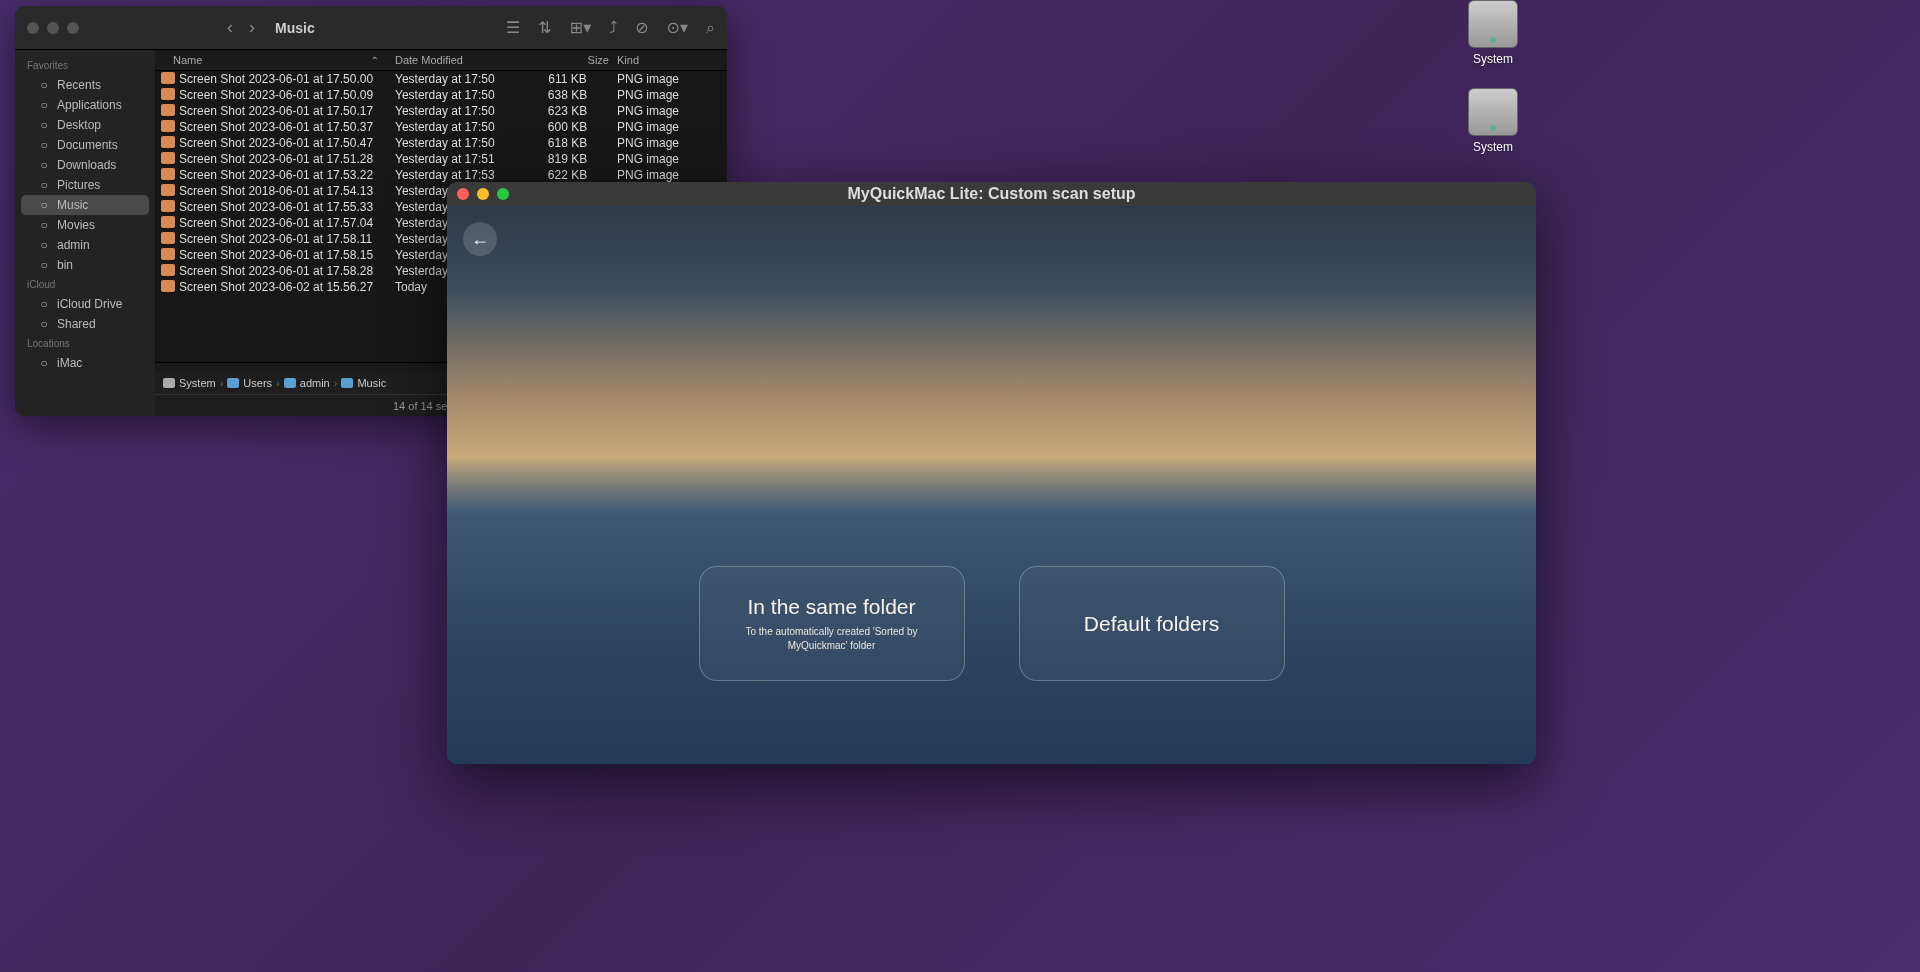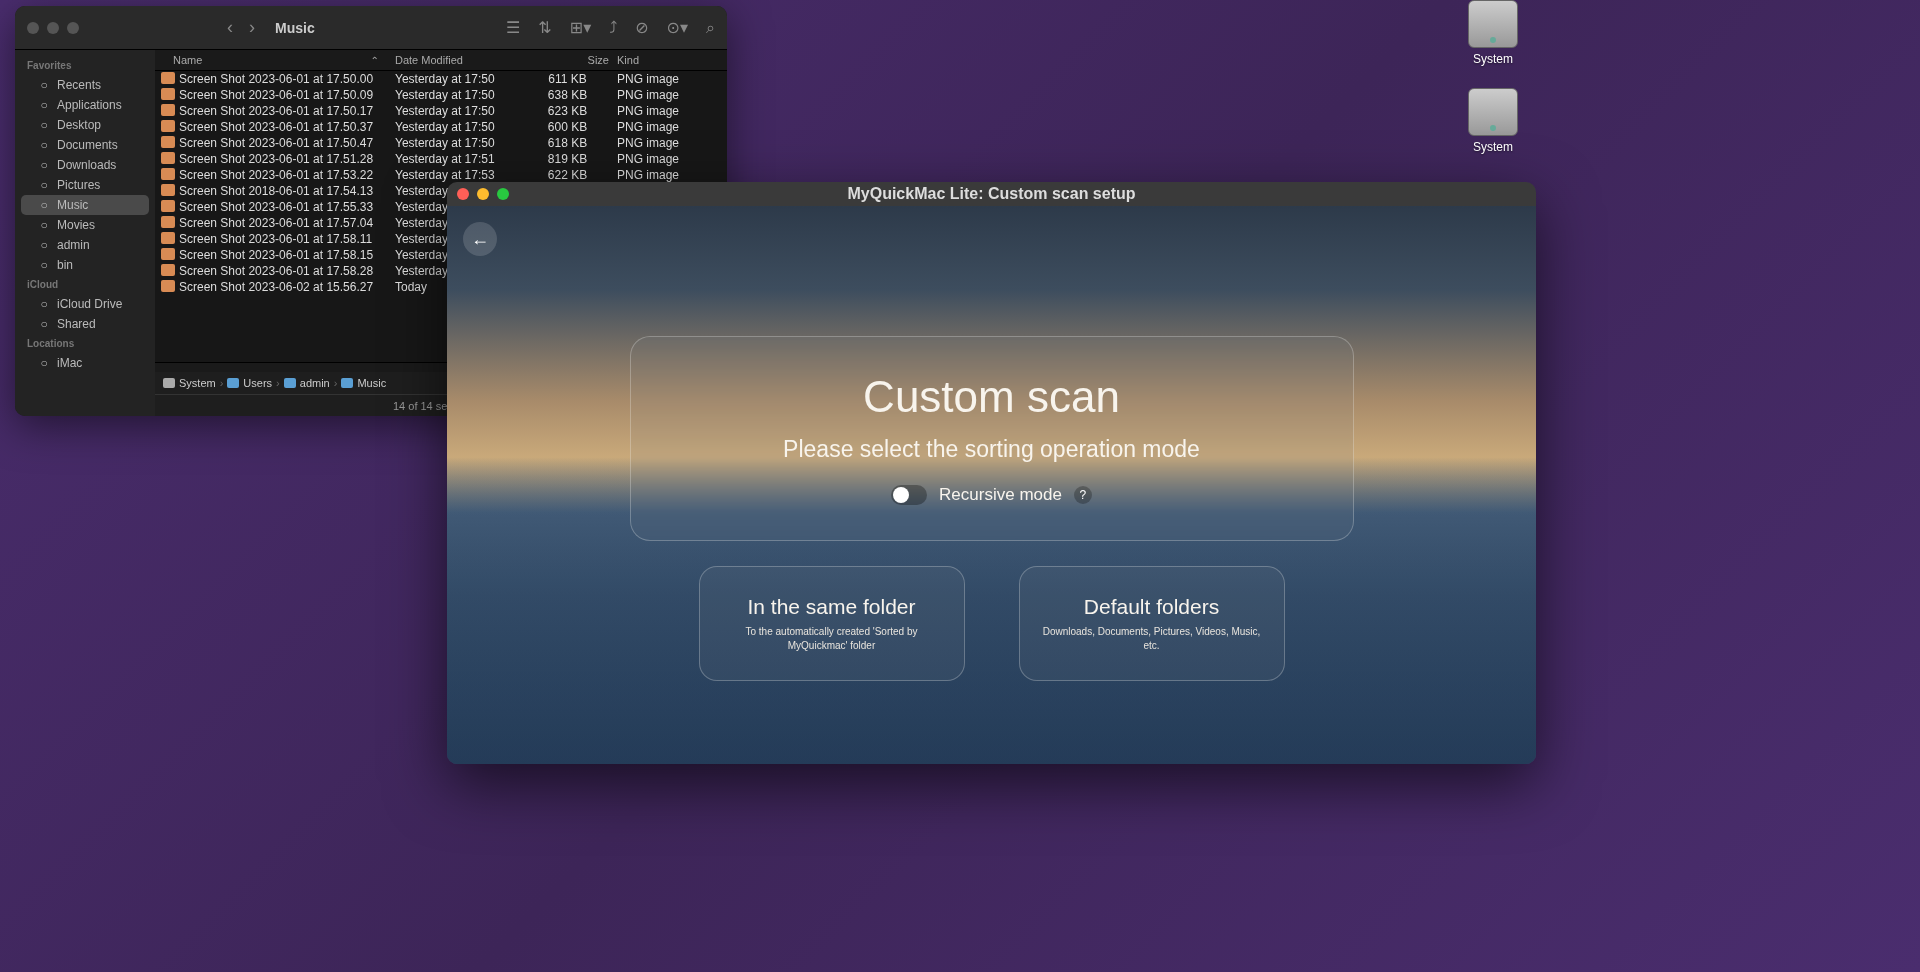--- a/index.html
+++ b/index.html
@@ -20,21 +20,21 @@
     .traffic-light.yellow { background: #555; }
     .traffic-light.green { background: #555; }
     .nav-arrows { display: flex; gap: 16px; margin-left: 140px; color: #888; }
     .nav-arrow { cursor: pointer; font-size: 18px; }
     .finder-title { color: #ccc; font-size: 14px; margin-left: 12px; font-weight: 600; }
     .toolbar-right { margin-left: auto; display: flex; gap: 18px; align-items: center; color: #888; }
     .toolbar-icon { font-size: 16px; cursor: pointer; }
     
     .finder-body { display: flex; flex: 1; overflow: hidden; }
     .sidebar { width: 140px; background: #232323; color: #999; font-size: 12px; overflow-y: auto; padding: 6px 0; }
-    .sidebar-section-header { padding: 4px 12px; font-size: 10px; font-weight: 700; color: #777; }
+    .sidebar-section-header { padding: 4px 12px; font-size: 10px; font-weight: 400; color: #777; }
     .sidebar-item { padding: 3px 12px 3px 22px; cursor: pointer; display: flex; align-items: center; gap: 6px; font-size: 12px; color: #bbb; }
     .sidebar-item.active { background: #4a4a4a; border-radius: 5px; margin: 0 6px; padding-left: 16px; }
     .sidebar-item .si-icon { width: 14px; height: 14px; display: inline-flex; align-items: center; justify-content: center; font-size: 12px; }
     
     .file-area { flex: 1; display: flex; flex-direction: column; background: #171717; }
     .column-headers { display: flex; background: #1a1a1a; border-bottom: 1px solid #000; font-size: 11px; color: #aaa; padding: 4px 0; }
     .ch-name { flex: 0 0 232px; padding-left: 18px; display: flex; align-items: center; justify-content: space-between; padding-right: 8px; }
     .ch-date { flex: 0 0 147px; padding-left: 8px; }
     .ch-size { flex: 0 0 75px; padding-left: 8px; text-align: right; }
     .ch-kind { flex: 1; padding-left: 8px; }
@@ -349,35 +349,23 @@
       <div class="tl r"></div>
       <div class="tl y"></div>
       <div class="tl g"></div>
     </div>
     <div class="app-title">MyQuickMac Lite: Custom scan setup</div>
   </div>
   <div class="app-body">
     <div class="back-btn">
       <span>←</span>
     </div>
-    <div class="center-panel">
-      <div class="cp-title">Custom scan</div>
-      <div class="cp-subtitle">Please select the sorting operation mode</div>
-      <div class="cp-toggle-row">
-        <div class="toggle">
-          <div class="toggle-knob"></div>
-        </div>
-        <div class="toggle-label">Recursive mode</div>
-        <div class="help-badge">?</div>
-      </div>
-    </div>
     <div class="option-cards">
       <div class="option-card">
         <div class="oc-title">In the same folder</div>
         <div class="oc-subtitle">To the automatically created 'Sorted by MyQuickmac' folder</div>
       </div>
       <div class="option-card">
         <div class="oc-title">Default folders</div>
-        <div class="oc-subtitle">Downloads, Documents, Pictures, Videos, Music, etc.</div>
       </div>
     </div>
   </div>
 </div>
 
 </body></html>

